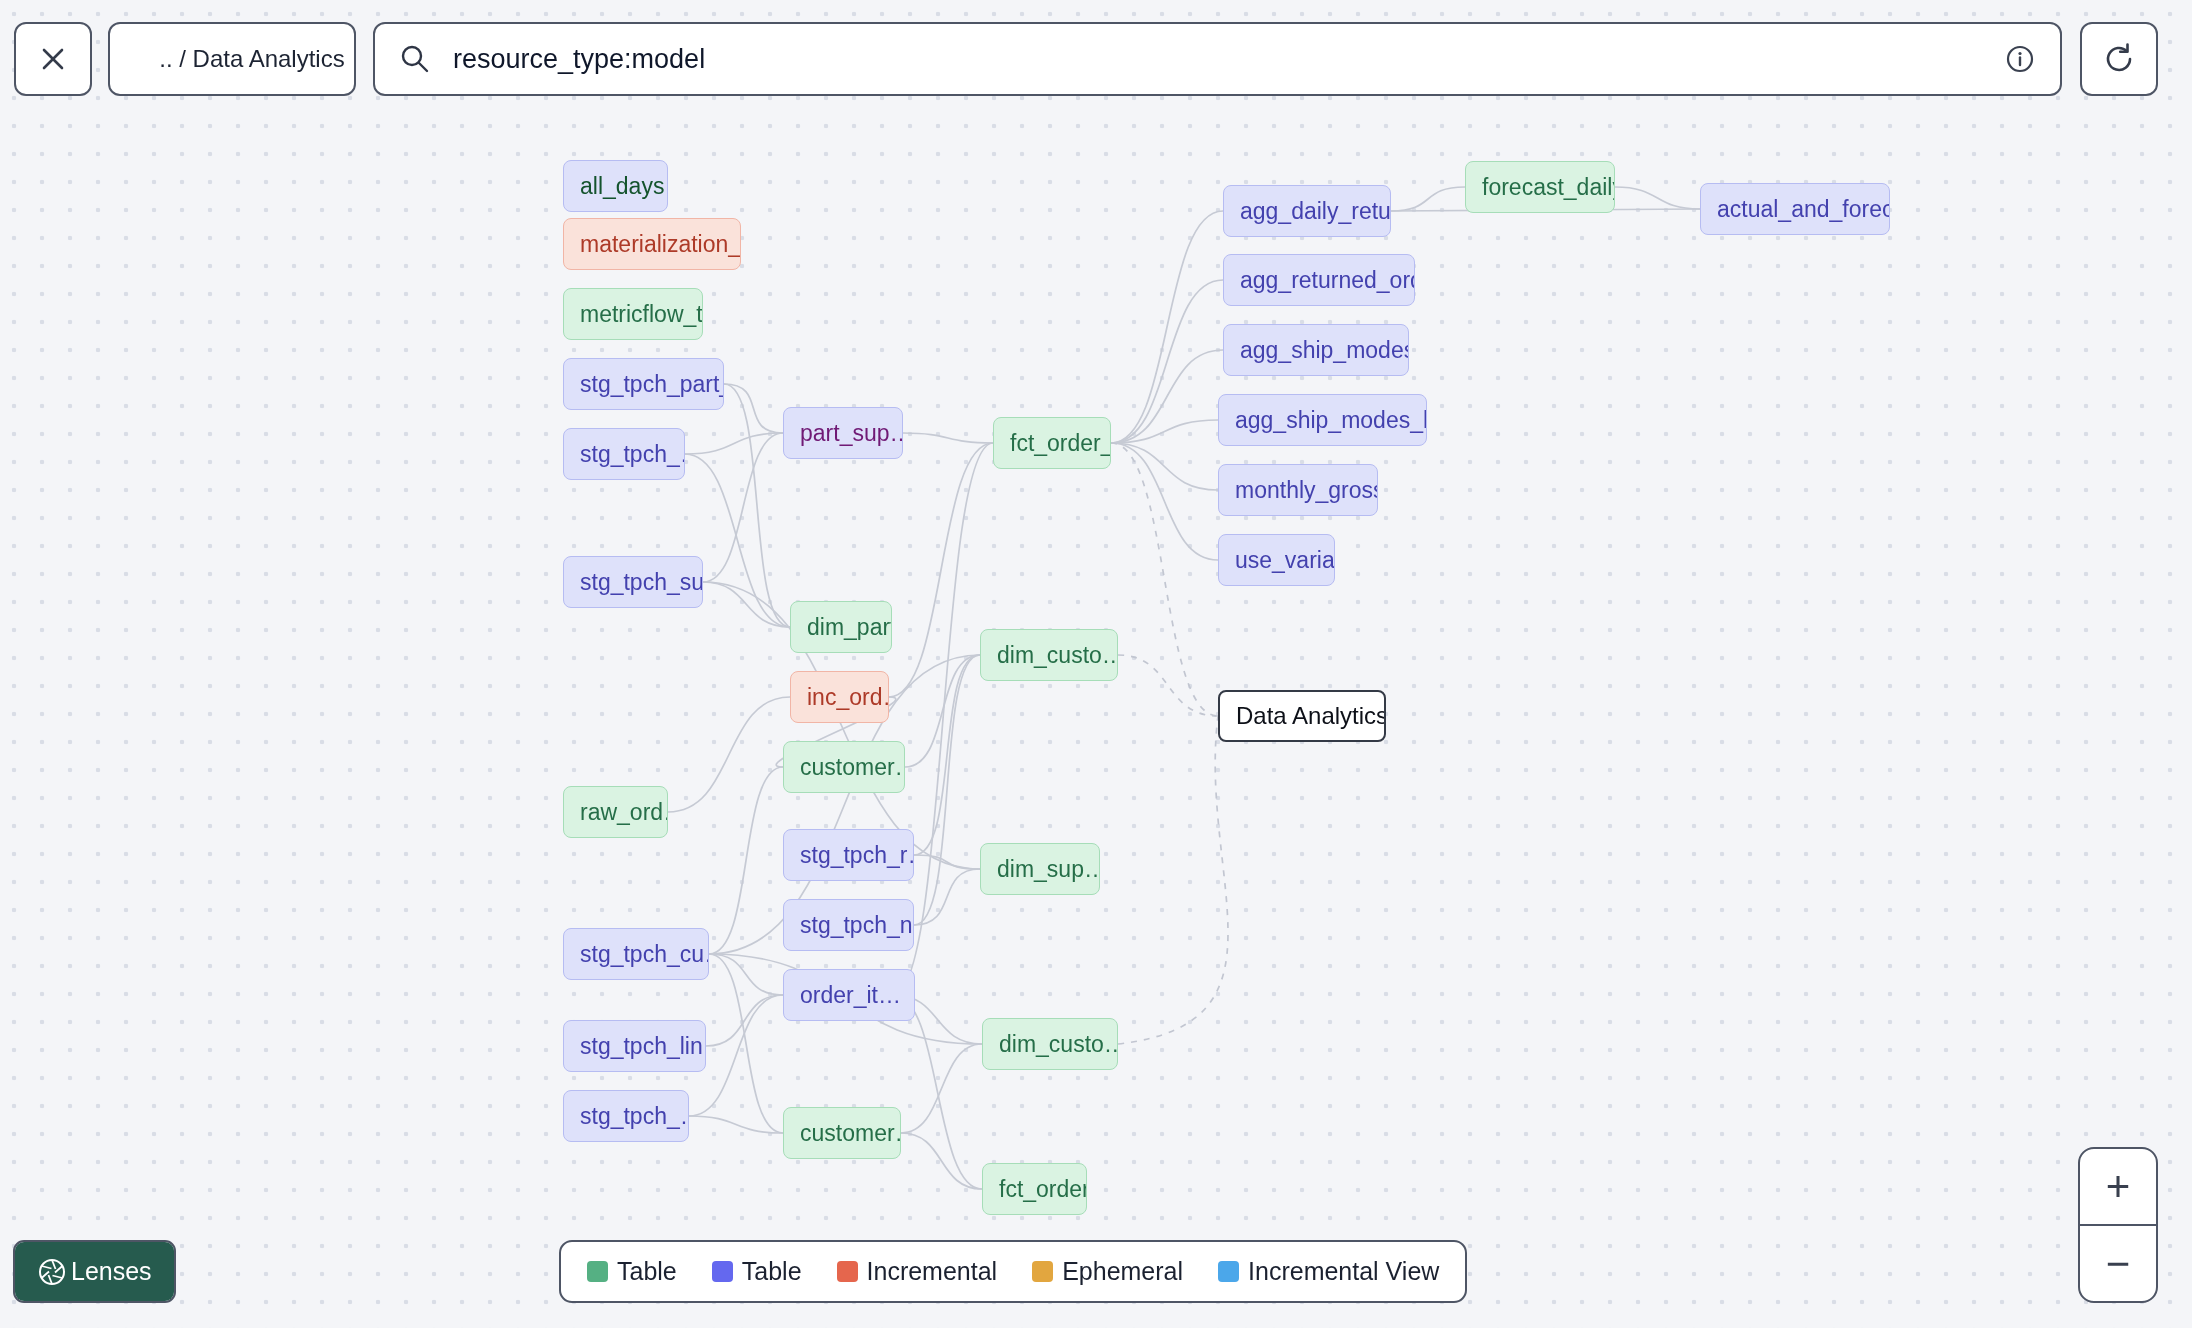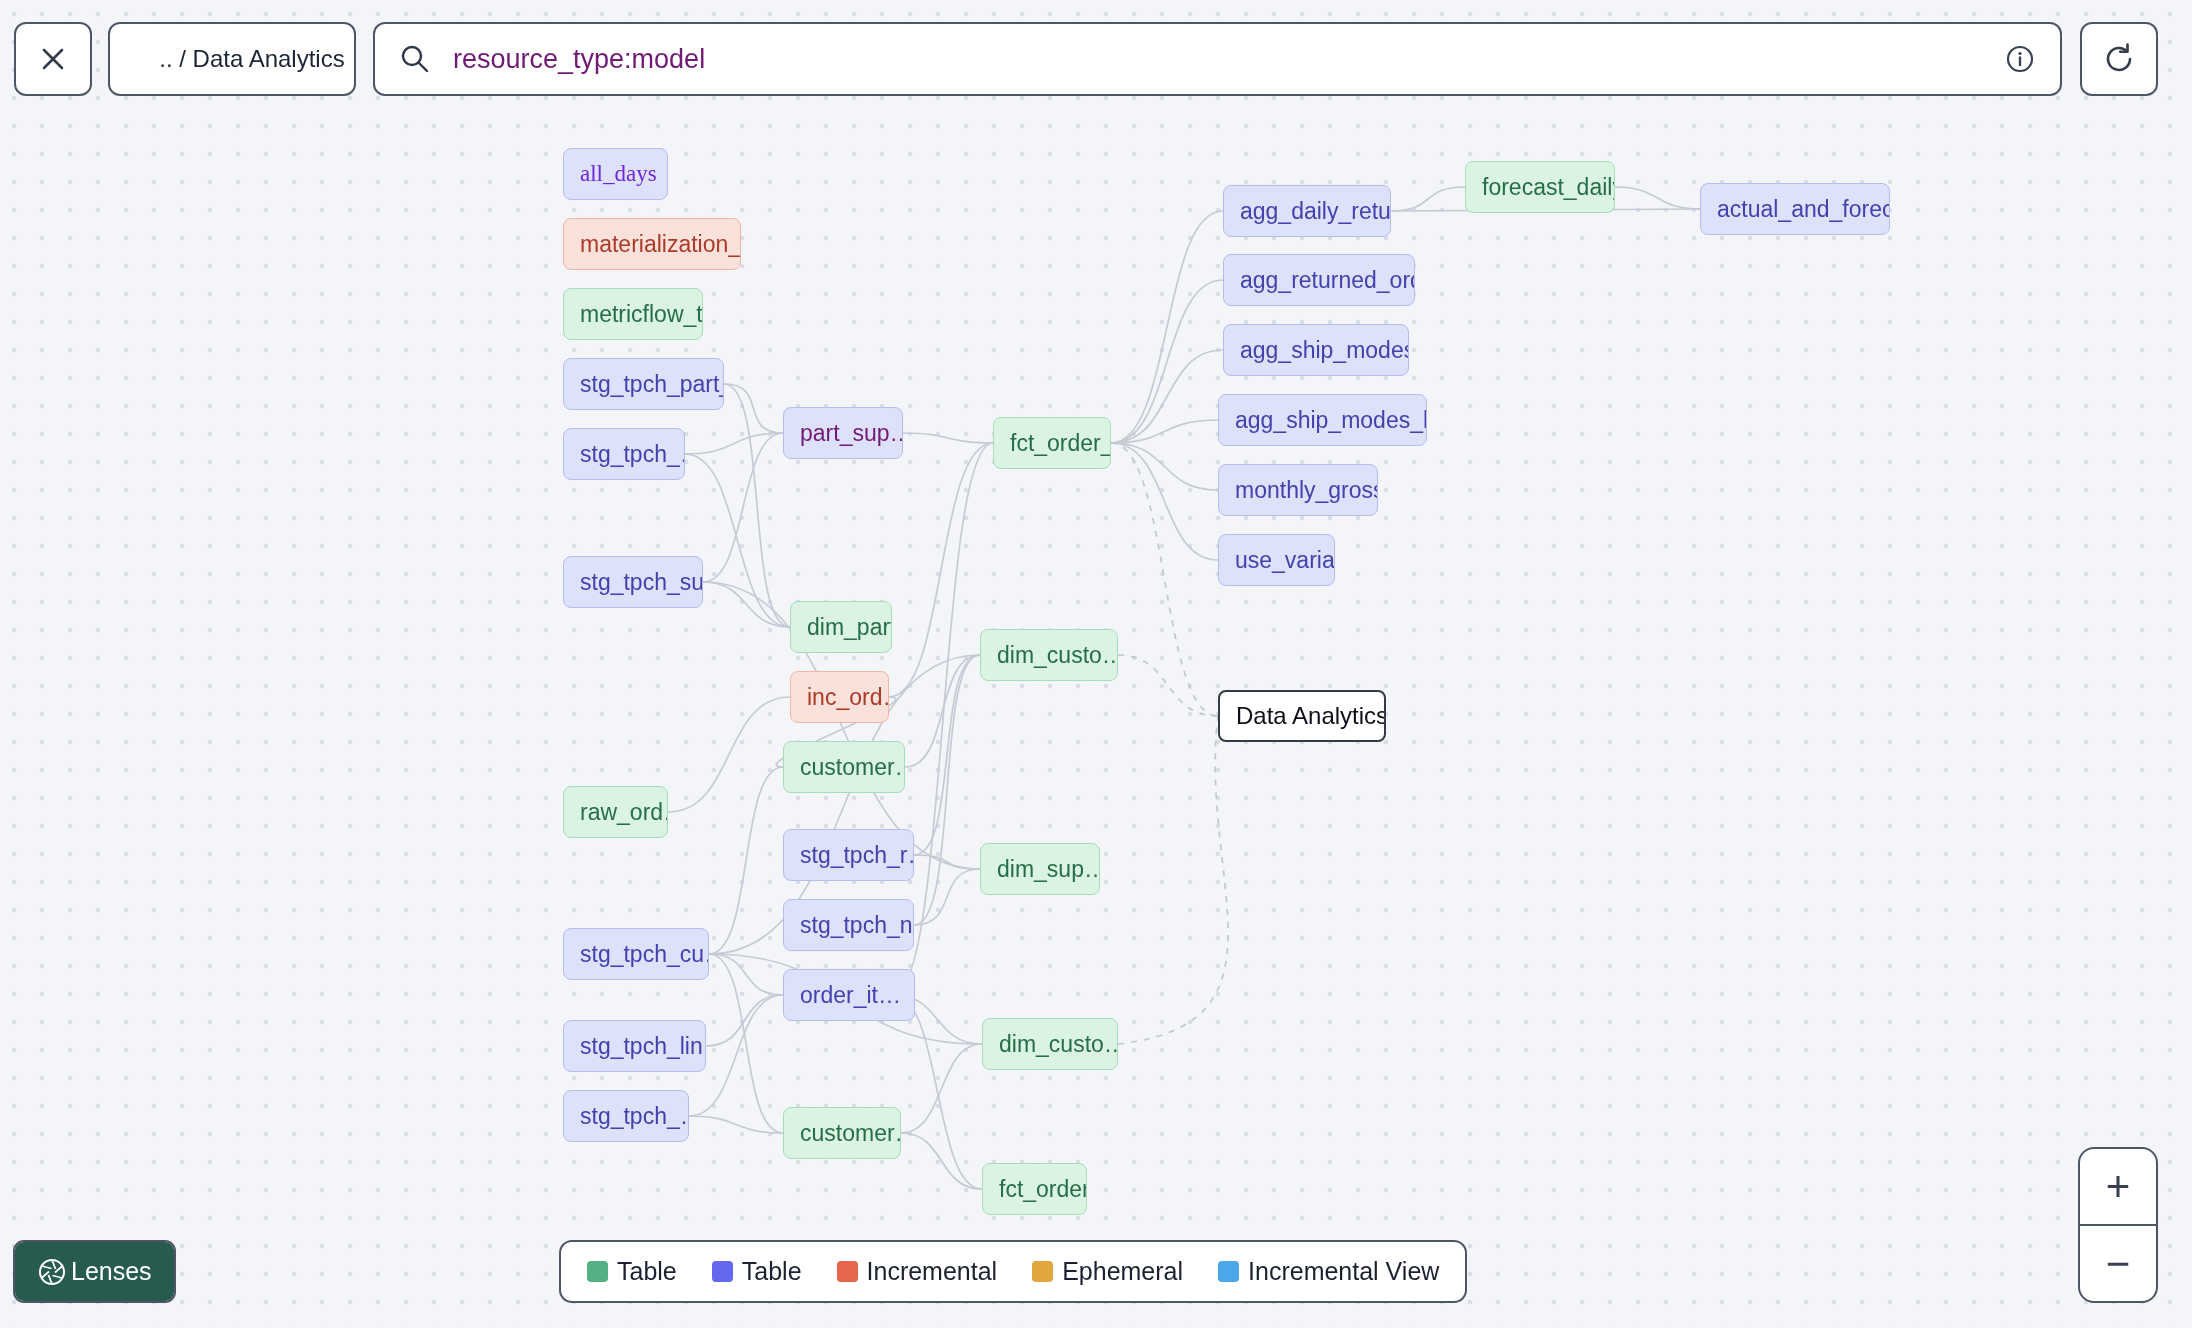--- a/index.html
+++ b/index.html
@@ -32,21 +32,21 @@
   #close-btn   { left:14px;  width:78px; }
   #crumb-btn   { left:108px; width:248px; font-size:24px; color:#1d2433; background:#fff;padding-left:40px; }
   #refresh-btn { left:2080px; width:78px; }
   #search-bar  {
     position:absolute; left:373px; top:22px; width:1689px; height:74px;
     background:#fff; border:2px solid #4e5565; border-radius:12px;
     display:flex; align-items:center; padding:0 24px; z-index:10;
   }
   #search-bar input {
     flex:1; border:none; outline:none; background:transparent;
-    font-family:"Liberation Sans", sans-serif; font-size:27px; color:#701a75;
+    font-family:"Liberation Sans", sans-serif; font-size:27px; color:#0f172a;
     margin-left:22px;
   }
 
   
   #lens-group {
     position:absolute; left:13px; top:1240px; height:63px; z-index:10;
     display:flex; border:2px solid #4e5565; border-radius:11px; overflow:hidden;
     background:#fff;
   }
   #lenses-btn {
@@ -121,21 +121,21 @@
     <path d="M 709 954 C 859 954, 832 1044, 982 1044" fill="none" stroke="#c6cad4" stroke-width="1.7"></path>
     <path d="M 689 1116 C 740.7 1116, 731.3 1133, 783 1133" fill="none" stroke="#c6cad4" stroke-width="1.7"></path>
     <path d="M 709 954 C 754 954, 738 1133, 783 1133" fill="none" stroke="#c6cad4" stroke-width="1.7"></path>
     <path d="M 901 1133 C 946 1133, 937 1189, 982 1189" fill="none" stroke="#c6cad4" stroke-width="1.7"></path>
     <path d="M 893 995 C 941.95 995, 933.05 1189, 982 1189" fill="none" stroke="#c6cad4" stroke-width="1.7"></path>
     <path d="M 1111 443 C 1169.85 443, 1159.15 716, 1218 716" fill="none" stroke="#c2c6d1" stroke-width="1.7" stroke-dasharray="6 7"></path>
     <path d="M 1118 655 C 1173 655, 1163 716, 1218 716" fill="none" stroke="#c2c6d1" stroke-width="1.7" stroke-dasharray="6 7"></path>
     <path d="M 1118 1044 C 1298 1024, 1198 876, 1218 716" fill="none" stroke="#c2c6d1" stroke-width="1.7" stroke-dasharray="6 7"></path>
   </svg>
 <div id="node-layer">
-    <div class="node view" style="left: 563px; top: 148px; width: 105px; background: rgb(222, 225, 250); border-color: rgb(182, 188, 242); color: #6d28d9; font-family: Liberation Serif, serif;">all_days</div>
+    <div class="node view" style="left: 563px; top: 160px; width: 105px; background: rgb(222, 225, 250); border-color: rgb(182, 188, 242); color: #14532d;">all_days</div>
     <div class="node incremental" style="left: 563px; top: 218px; width: 178px; background: rgb(250, 226, 218); border-color: rgb(241, 181, 166); color: rgb(173, 58, 40);">materialization_i…</div>
     <div class="node table" style="left: 563px; top: 288px; width: 140px; background: rgb(218, 243, 226); border-color: rgb(166, 221, 184); color: rgb(37, 110, 72);">metricflow_ti…</div>
     <div class="node view" style="left: 563px; top: 358px; width: 161px; background: rgb(222, 225, 250); border-color: rgb(182, 188, 242); color: rgb(67, 65, 174);">stg_tpch_part_…</div>
     <div class="node view" style="left: 563px; top: 428px; width: 122px; background: rgb(222, 225, 250); border-color: rgb(182, 188, 242); color: rgb(67, 65, 174);">stg_tpch_…</div>
     <div class="node view" style="left: 783px; top: 407px; width: 120px; background: rgb(222, 225, 250); border-color: rgb(182, 188, 242); color: #701a75; text-align: center;">part_sup…</div>
     <div class="node view" style="left: 563px; top: 556px; width: 140px; background: rgb(222, 225, 250); border-color: rgb(182, 188, 242); color: rgb(67, 65, 174);">stg_tpch_su…</div>
     <div class="node table" style="left: 790px; top: 601px; width: 102px; background: rgb(218, 243, 226); border-color: rgb(166, 221, 184); color: rgb(37, 110, 72);">dim_parts</div>
     <div class="node incremental" style="left: 790px; top: 671px; width: 99px; background: rgb(250, 226, 218); border-color: rgb(241, 181, 166); color: rgb(173, 58, 40);">inc_ord…</div>
     <div class="node table" style="left: 783px; top: 741px; width: 122px; background: rgb(218, 243, 226); border-color: rgb(166, 221, 184); color: rgb(37, 110, 72);">customer…</div>
     <div class="node table" style="left: 563px; top: 786px; width: 105px; background: rgb(218, 243, 226); border-color: rgb(166, 221, 184); color: rgb(37, 110, 72);">raw_ord…</div>

